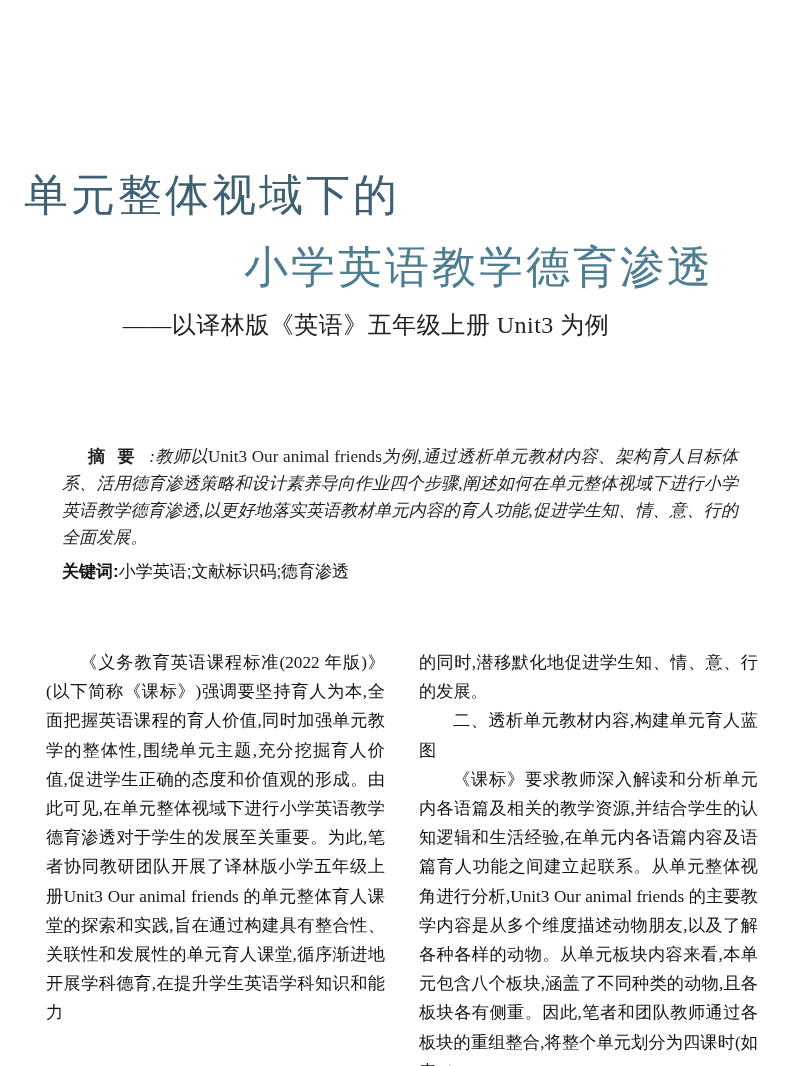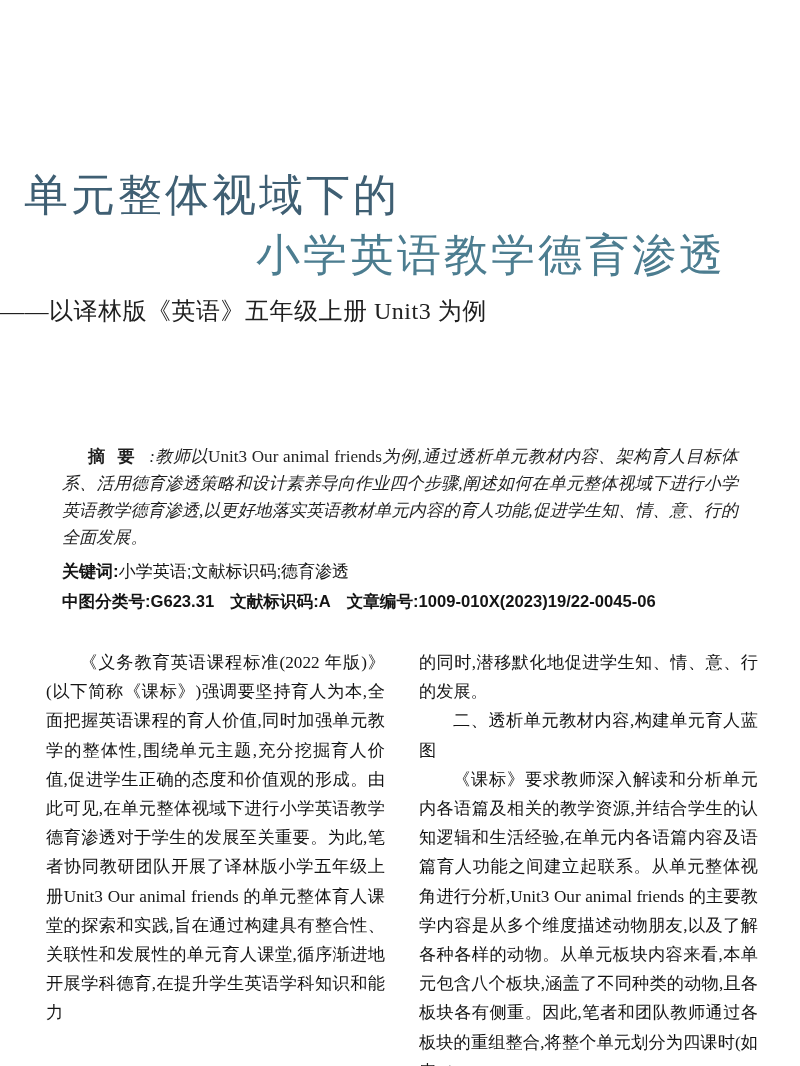--- a/index.html
+++ b/index.html
@@ -34,34 +34,34 @@
     padding: 0 0 0 24px;
     font-family: "Liberation Serif", "DejaVu Serif", serif;
     font-size: 44px;
     line-height: 56px;
     letter-spacing: 3px;
     color: #3f5f73;
     font-weight: 400;
     white-space: nowrap;
   }
   .title-line-2 {
-    margin: 0;
+    margin: 12px;
     padding: 4px 22px 0 0;
     text-align: right;
     font-family: "Liberation Serif", "DejaVu Serif", serif;
     font-size: 44px;
     line-height: 56px;
     letter-spacing: 3px;
     color: #4c7d90;
     font-weight: 400;
     white-space: nowrap;
   }
   .subtitle {
     margin: 10px 0 0 0;
-    text-align: left;
+    text-align: center;
     padding-right: 16px;
     font-family: "Liberation Serif", "DejaVu Serif", serif;
     font-size: 24px;
     line-height: 34px;
     color: #202020;
     letter-spacing: 0.5px;
     white-space: nowrap;
   }
 
   
@@ -155,21 +155,20 @@
     <h1 class="title-line-2">小学英语教学德育渗透</h1>
     <div class="subtitle">——以译林版《英语》五年级上册 Unit3 为例</div>
   </div>
 
   <div class="meta-block">
 
     <p class="abstract"><span class="lbl">摘要</span><span>:</span><span>教师以</span><span class="en">Unit3 Our animal friends</span><span>为例,通过透析单元教材内容、架构育人目标体系、活用德育渗透策略和设计素养导向作业四个步骤,阐述如何在单元整体视域下进行小学英语教学德育渗透,以更好地落实英语教材单元内容的育人功能,促进学生知、情、意、行的全面发展。</span></p>
 
     <p class="keywords"><span>关键词</span><span>:</span><span class="kw-body">小学英语;文献标识码;德育渗透</span></p>
 
-    <p class="classline"><span class="seg"><span>中图分类号</span><span>:</span><span class="val">G623.31</span></span><span class="seg"><span>文献标识码</span><span>:</span><span class="val">A</span></span><span class="seg"><span>文章编号</span><span>:</span><span class="val">1009-010X(2023)19/22-0045-06</span></span></p>
   </div>
 
   <div class="body-cols">
 
     <div class="col">
       <p class="indent">《义务教育英语课程标准(2022 年版)》(以下简称《课标》)强调要坚持育人为本,全面把握英语课程的育人价值,同时加强单元教学的整体性,围绕单元主题,充分挖掘育人价值,促进学生正确的态度和价值观的形成。由此可见,在单元整体视域下进行小学英语教学德育渗透对于学生的发展至关重要。为此,笔者协同教研团队开展了译林版小学五年级上册Unit3 Our animal friends 的单元整体育人课堂的探索和实践,旨在通过构建具有整合性、关联性和发展性的单元育人课堂,循序渐进地开展学科德育,在提升学生英语学科知识和能力</p>
     </div>
 
     <div class="col">
       <p class="heading">的同时,潜移默化地促进学生知、情、意、行的发展。</p>

